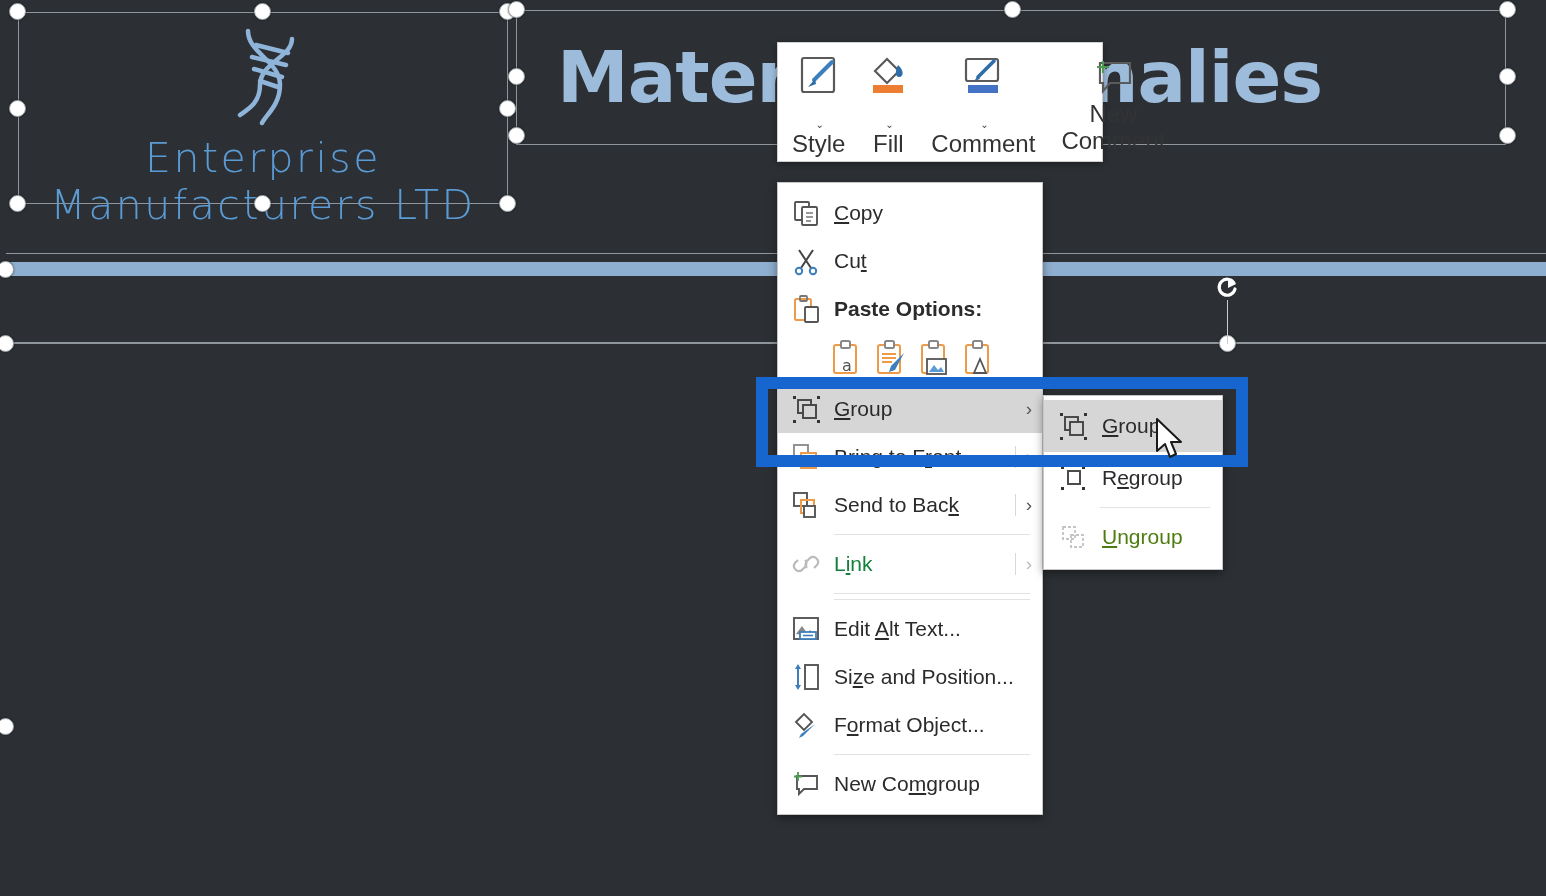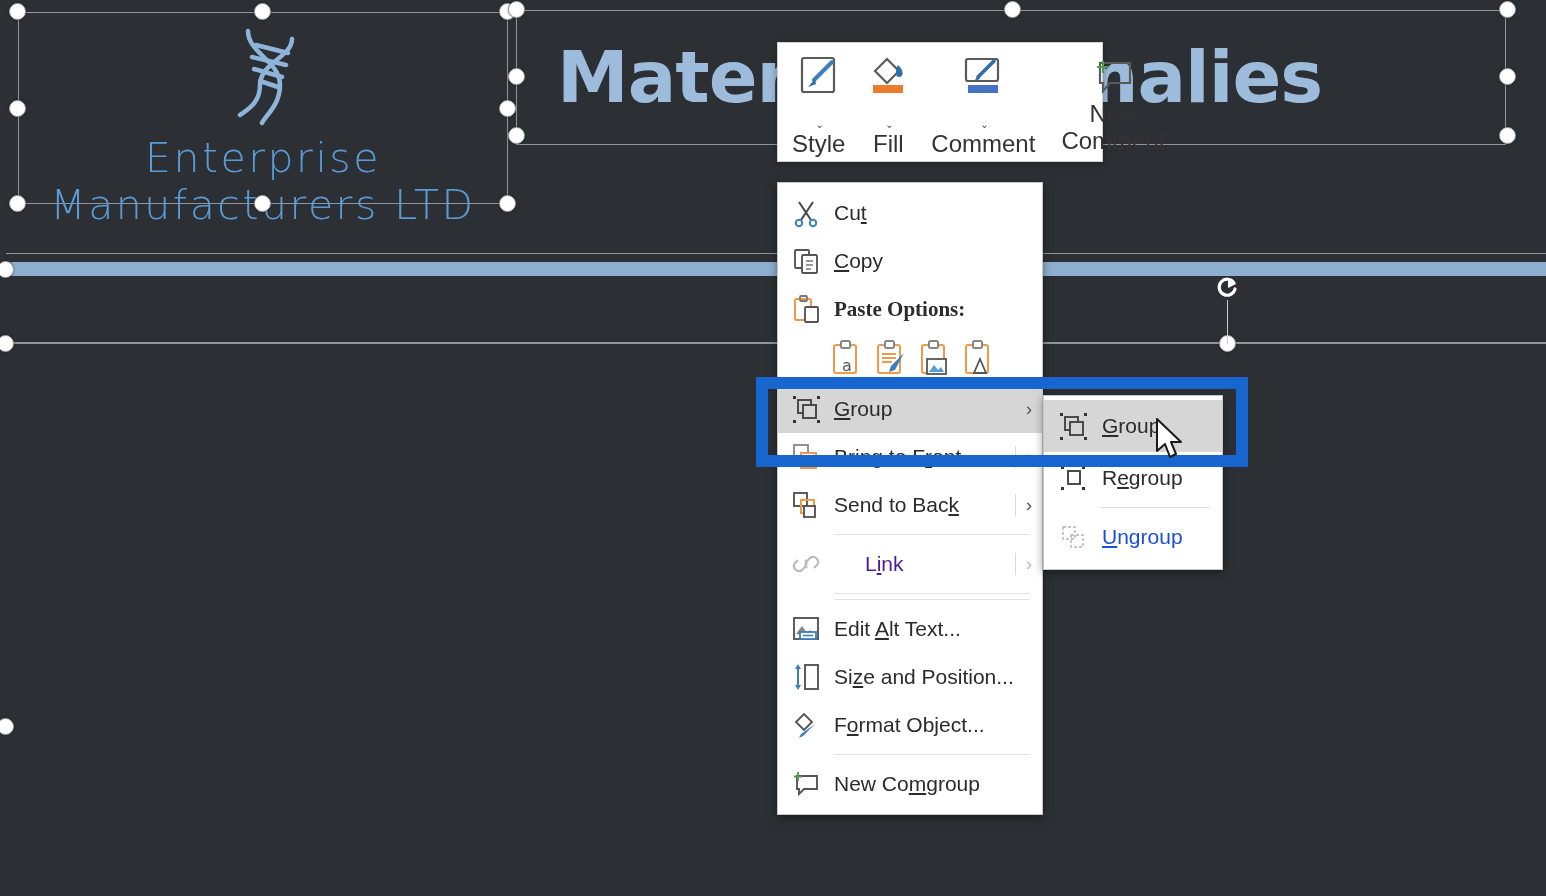--- a/index.html
+++ b/index.html
@@ -103,23 +103,23 @@
     position:relative; display:flex; align-items:center;
     height:48px; padding:0 10px 0 0; cursor:default;
   }
   .mi-icon{
     width:56px; min-width:56px; display:flex; align-items:center; justify-content:center;
   }
   .mi-label{
     flex:1; font-size:21px; color:#2b2b2b;
     font-family:"Liberation Sans", sans-serif; white-space:nowrap;
   }
-  .mi-label.bold{ font-weight:bold;font-family:Liberation Serif, serif; }
+  .mi-label.bold{ font-weight:bold; }
   .mi-label u{ text-decoration:underline; }
-  .mi.disabled .mi-label{ color:#4c1d95;margin-left:31px; }
+  .mi.disabled .mi-label{ color:#15803d; }
   .mi.highlight{ background:#d6d6d6; }
   .mi-arrow{
     font-size:19px; color:#555; margin-left:8px; padding-left:10px;
   }
   .mi-arrow.bar{ border-left:1px solid #d8d8d8; }
   .mi.disabled .mi-arrow{ color:#bbb; }
   .mi-sep{ height:1px; background:#e2e2e2; margin:5px 12px 5px 56px; }
   #paste-row{
     display:flex; align-items:center; height:52px; padding-left:52px; gap:10px;
   }
@@ -132,21 +132,21 @@
     box-shadow:0 3px 9px rgba(0,0,0,.4);
     padding:4px 0 6px 0;
   }
   .sm{
     display:flex; align-items:center; height:52px; cursor:default;
   }
   .sm-icon{ width:58px; min-width:58px; display:flex; align-items:center; justify-content:center; }
   .sm-label{ font-size:21px; color:#2b2b2b; font-family:"Liberation Sans", sans-serif; }
   .sm-label u{ text-decoration:underline; }
   .sm.highlight{ background:#d6d6d6; }
-  .sm.disabled .sm-label{ color:#1d4ed8; }
+  .sm.disabled .sm-label{ color:#4d7c0f; }
   .sm-sep{ height:1px; background:#e2e2e2; margin:3px 12px 3px 56px; }
 
   
   #annot-rect{
     position:absolute; left:756px; top:377px; width:492px; height:90px;
     border:12px solid #1766cf; pointer-events:none;
   }
 
   
   #cursor{ position:absolute; left:1155px; top:418px; }
@@ -265,37 +265,37 @@
         <span>Comment</span>
       </span>
     </div>
   </div>
 
   <div id="ctx-menu">
 
     <div class="mi">
       <span class="mi-icon">
         <svg width="30" height="30" viewBox="0 0 30 30">
+          <rect x="4" y="4" width="14" height="18" rx="1" fill="none" stroke="#555" stroke-width="1.9"></rect>
+          <rect x="11" y="9" width="15" height="18" rx="1" fill="#fff" stroke="#555" stroke-width="1.9"></rect>
+          <path d="M15 15 H 22 M 15 19 H 22 M 15 23 H 20" stroke="#777" stroke-width="1.4"></path>
+        </svg>
+      </span>
+      <span class="mi-label"><span></span><u>C</u><span>opy</span></span>
+    </div>
+
+    <div class="mi">
+      <span class="mi-icon">
+        <svg width="30" height="30" viewBox="0 0 30 30">
           <path d="M8 4 L 20 22 M 22 4 L 10 22" stroke="#444" stroke-width="2" fill="none"></path>
           <circle cx="8" cy="25" r="3.2" fill="none" stroke="#3d7fbd" stroke-width="2"></circle>
           <circle cx="22" cy="25" r="3.2" fill="none" stroke="#3d7fbd" stroke-width="2"></circle>
         </svg>
       </span>
       <span class="mi-label"><span>Cu</span><u>t</u><span></span></span>
-    </div>
-
-    <div class="mi">
-      <span class="mi-icon">
-        <svg width="30" height="30" viewBox="0 0 30 30">
-          <rect x="4" y="4" width="14" height="18" rx="1" fill="none" stroke="#555" stroke-width="1.9"></rect>
-          <rect x="11" y="9" width="15" height="18" rx="1" fill="#fff" stroke="#555" stroke-width="1.9"></rect>
-          <path d="M15 15 H 22 M 15 19 H 22 M 15 23 H 20" stroke="#777" stroke-width="1.4"></path>
-        </svg>
-      </span>
-      <span class="mi-label"><span></span><u>C</u><span>opy</span></span>
     </div>
 
     <div class="mi">
       <span class="mi-icon">
         <svg width="30" height="30" viewBox="0 0 30 30">
           <rect x="4" y="5" width="16" height="21" rx="1.5" fill="none" stroke="#ED9A49" stroke-width="2"></rect>
           <rect x="9" y="2" width="7" height="5" rx="1" fill="none" stroke="#777" stroke-width="1.8"></rect>
           <rect x="14" y="13" width="13" height="15" rx="1" fill="#fff" stroke="#555" stroke-width="1.9"></rect>
         </svg>
       </span>

